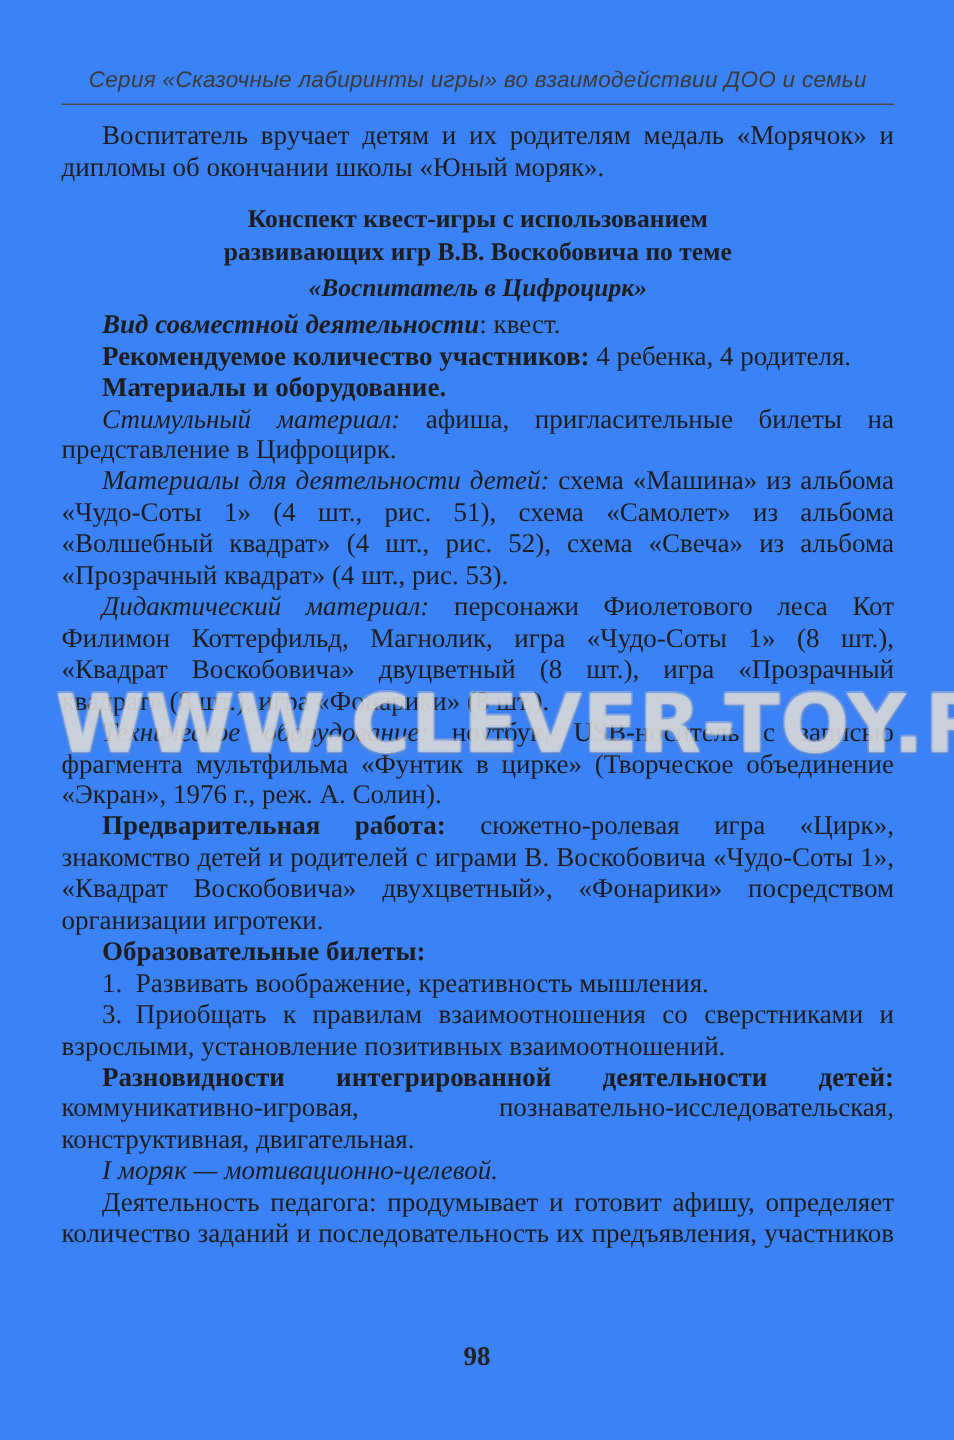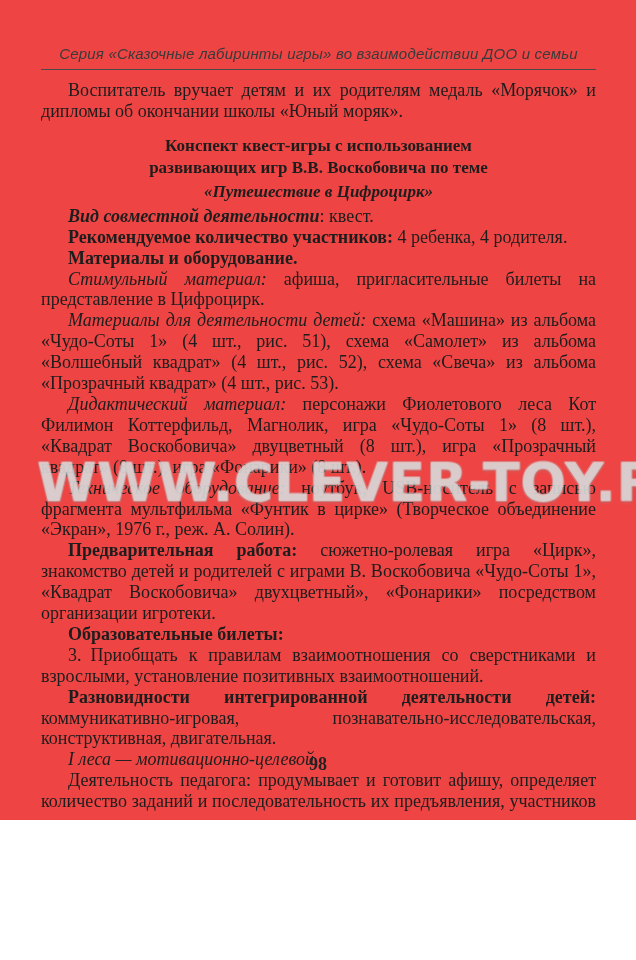--- a/index.html
+++ b/index.html
@@ -1,17 +1,17 @@
 <!DOCTYPE html>
 <html lang="ru"><head>
 <meta charset="utf-8">
 <style>
   html,body{margin:0;padding:0;background:#ffffff;}
   .page{
-    position:relative;width:636px;height:820px;background:#ef4444;
+    position:relative;width:636px;height:960px;background:#3b82f6;
     overflow:hidden;font-family:"Liberation Serif",serif;color:#1d1d1d;
   }
   .margins{position:absolute;left:41px;right:40px;top:0;}
   .running-head{
     margin-top:45px;text-align:center;
     font-family:"Liberation Sans",sans-serif;font-style:italic;
     font-size:15px;color:#3a3a3a;letter-spacing:.2px;
   }
   .rule{border:none;border-bottom:1.7px solid #4a4a4a;margin:7px 0 0 0;}
   .doc{
@@ -48,33 +48,34 @@
 <body>
 
 <div class="page">
   <div class="margins">
     <div class="running-head">Серия «Сказочные лабиринты игры» во взаимодействии ДОО и семьи</div>
     <hr class="rule">
     <div class="doc">
         <p class=""><span>Воспитатель вручает детям и их родителям медаль «Морячок» и дипломы об окончании школы «Юный моряк».</span></p>
         <p class="center gap"><span class="b">Конспект квест-игры с использованием</span></p>
         <p class="center "><span class="b">развивающих игр В.В. Воскобовича по теме</span></p>
-        <p class="center gap-xs"><span class="bi">«Путешествие в Цифроцирк»</span></p>
+        <p class="center gap-xs"><span class="bi">«Воспитатель в Цифроцирк»</span></p>
         <p class="gap-sm"><span class="bi">Вид совместной деятельности</span><span>: квест.</span></p>
         <p class=""><span class="b">Рекомендуемое количество участников:</span><span> 4 ребенка, 4 родителя.</span></p>
         <p class=""><span class="b">Материалы и оборудование.</span></p>
         <p class=""><span class="i">Стимульный материал:</span><span> афиша, пригласительные билеты на представление в Цифроцирк.</span></p>
         <p class=""><span class="i">Материалы для деятельности детей:</span><span> схема «Машина» из альбома «Чудо-Соты 1» (4 шт., рис. 51), схема «Самолет» из альбома «Волшебный квадрат» (4 шт., рис. 52), схема «Свеча» из альбома «Прозрачный квадрат» (4 шт., рис. 53).</span></p>
         <p class=""><span class="i">Дидактический материал:</span><span> персонажи Фиолетового леса Кот Филимон Коттерфильд, Магнолик, игра «Чудо-Соты 1» (8 шт.), «Квадрат Воскобовича» двуцветный (8 шт.), игра «Прозрачный квадрат» (8 шт.), игра «Фонарики» (8 шт.).</span></p>
         <p class=""><span class="i">Техническое оборудование:</span><span> ноутбук, USB-носитель с записью фрагмента мультфильма «Фунтик в цирке» (Творческое объединение «Экран», 1976 г., реж. А. Солин).</span></p>
         <p class=""><span class="b">Предварительная работа:</span><span> сюжетно-ролевая игра «Цирк», знакомство детей и родителей с играми В. Воскобовича «Чудо-Соты 1», «Квадрат Воскобовича» двухцветный», «Фонарики» посредством организации игротеки.</span></p>
         <p class=""><span class="b">Образовательные билеты:</span></p>
+        <p class=""><span>1. Развивать воображение, креативность мышления.</span></p>
         <p class=""><span>3. Приобщать к правилам взаимоотношения со сверстниками и взрослыми, установление позитивных взаимоотношений.</span></p>
         <p class=""><span class="b">Разновидности интегрированной деятельности детей:</span><span> коммуникативно-игровая, познавательно-исследовательская, конструктивная, двигательная.</span></p>
-        <p class=""><span class="i">I леса — мотивационно-целевой.</span></p>
+        <p class=""><span class="i">I моряк — мотивационно-целевой.</span></p>
         <p class="last"><span>Деятельность педагога: продумывает и готовит афишу, определяет количество заданий и последовательность их предъявления, участников</span></p>
       </div>
   </div>
 
   <div class="watermark">WWW.CLEVER-TOY.RU</div>
 
   <div class="page-number">98</div>
 </div>
 
 </body></html>

